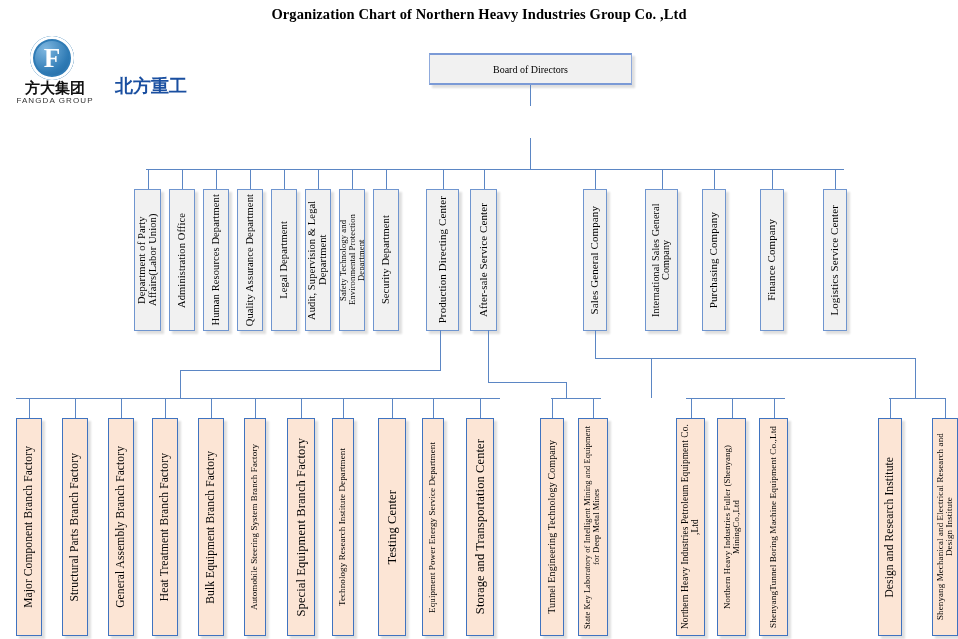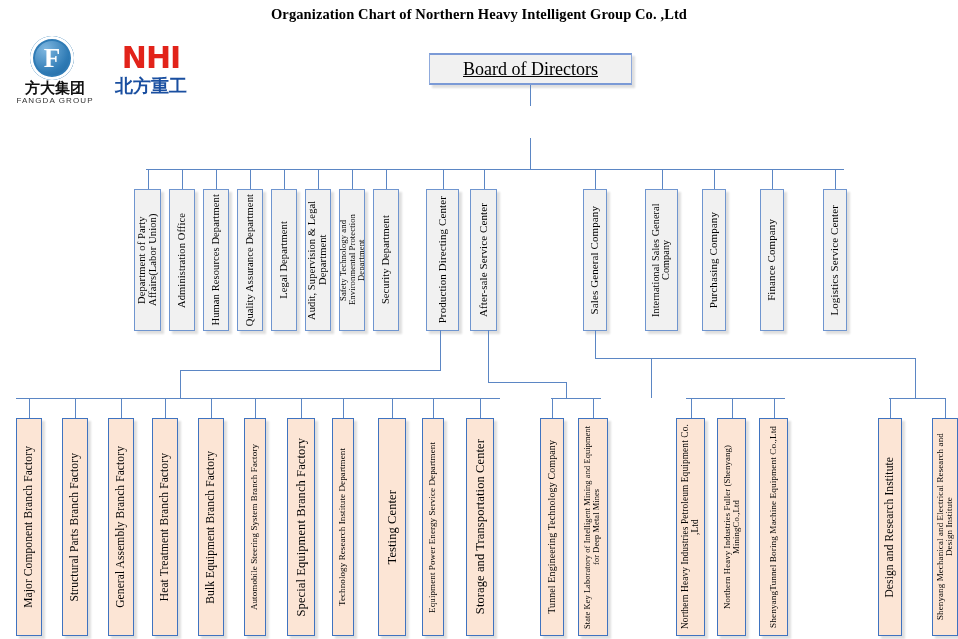--- a/index.html
+++ b/index.html
@@ -55,22 +55,21 @@
   
   .node{
     position:absolute;box-sizing:border-box;
     background:#f1f1f1;border:1px solid #8faadc;
     box-shadow:3px 3px 2px rgba(0,0,0,.13);
     display:flex;align-items:center;justify-content:center;
     color:#000;overflow:hidden;
   }
   .node.top{
     border-top:2px solid #7b9ad6;border-bottom:2px solid #7b9ad6;
-    font-size:18px;
-    text-decoration:underline;
+    font-size:10px;
   }
   .node.vert{
     border:1.4px solid #6f95cf;
   }
   .node.peach{
     background:#fce5d5;border:1.6px solid #3f73c0;
   }
   .vtext{
     writing-mode:vertical-rl;
     transform:rotate(180deg);
@@ -84,31 +83,30 @@
   
   .ln{position:absolute;background:#5b86c4;}
   .ln.h{height:1px;}
   .ln.v{width:1px;}
 </style>
 </head>
 <body>
 
 <div id="chart">
 
-  <div class="chart-title">Organization Chart of Northern Heavy Intelligent  Group Co. ,Ltd</div>
+  <div class="chart-title">Organization Chart of Northern Heavy Industries  Group Co. ,Ltd</div>
 
   <div class="logo-area">
     <div class="logo-fangda">
       <div class="fd-circle"></div>
       <div class="fd-f">F</div>
       <div class="fd-cn">方大集团</div>
       <div class="fd-en">FANGDA GROUP</div>
     </div>
     <div class="logo-nhi">
-      <div class="nhi-en">NHI</div>
       <div class="nhi-cn">北方重工</div>
     </div>
   </div>
 
   <div class="node top" style="left:429px;top:53px;width:203px;height:32px;">
     <span>Board of Directors</span>
   </div>
   <div class="ln v" style="left:530px;top:85px;height:21px;"></div>
 
   <div class="ln v" style="left:530px;top:138px;height:31px;"></div>

